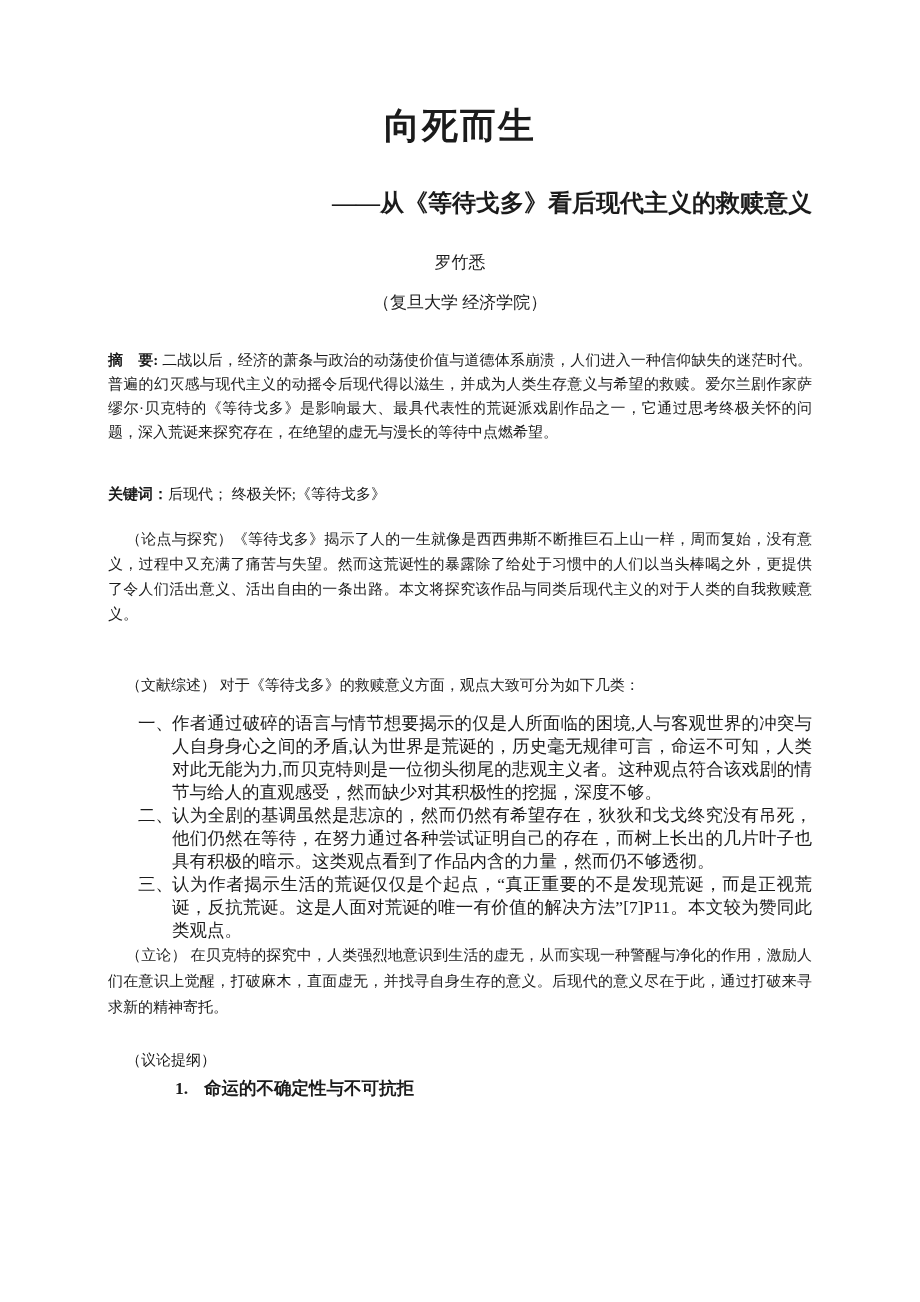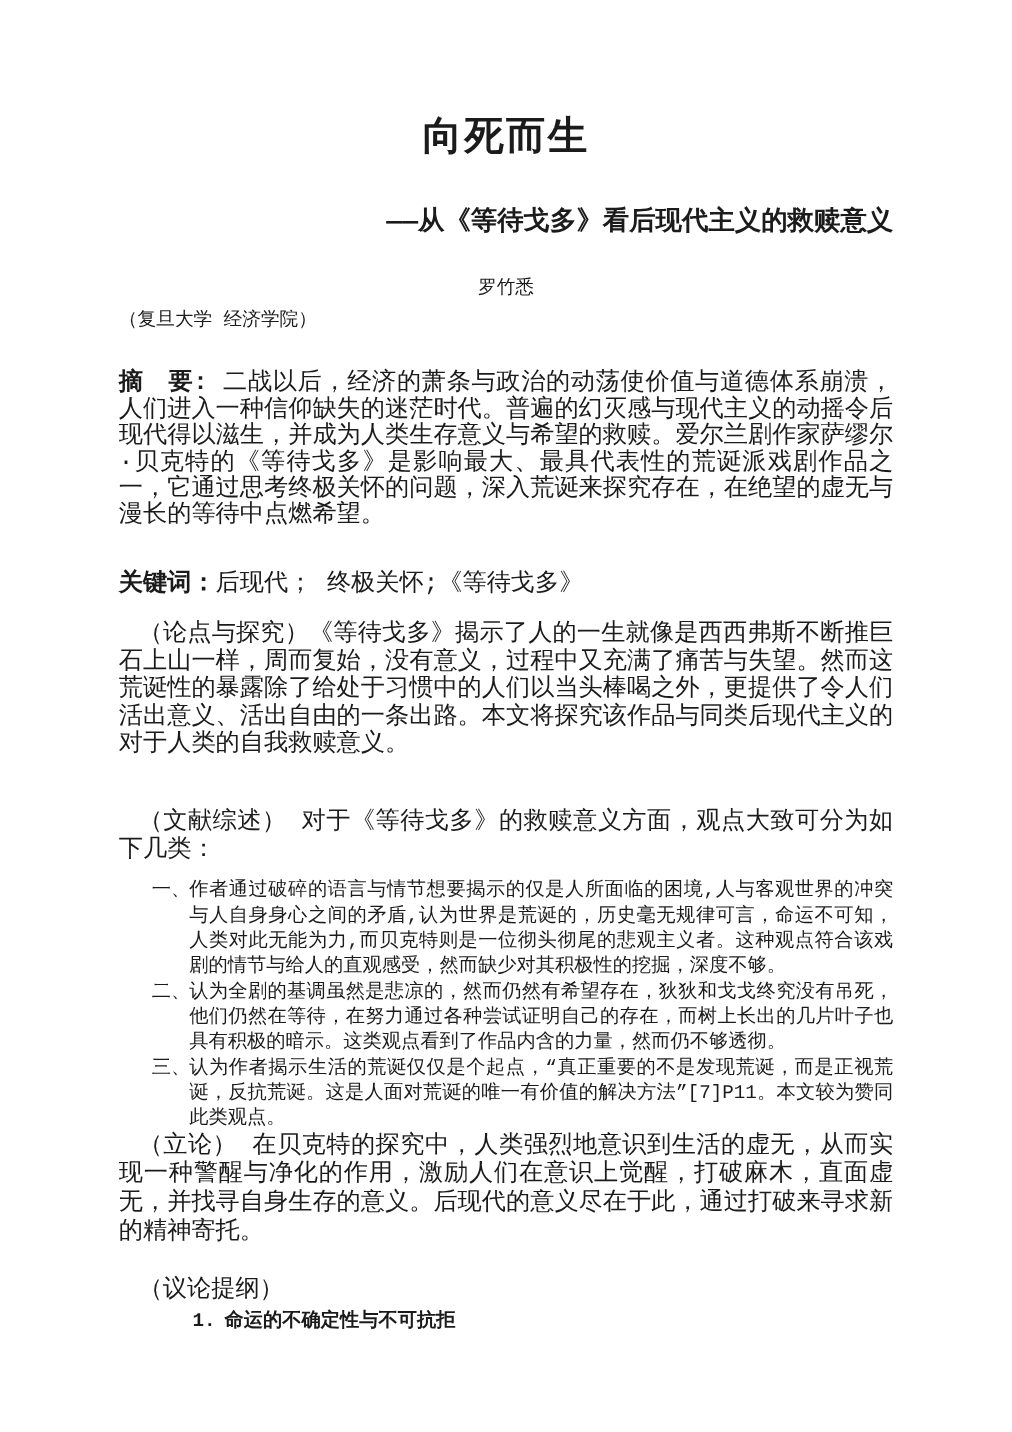--- a/index.html
+++ b/index.html
@@ -7,21 +7,21 @@
     padding: 0;
     background: #ffffff;
   }
   .page {
     position: relative;
     width: 920px;
     height: 1264px;
     box-sizing: border-box;
     background: #ffffff;
     color: #1b1b1b;
-    font-family: Liberation Mono, monospace;
+    font-family: Liberation Serif, serif;
     padding: 104px 108px 0 108px;
     overflow: hidden;
   }
   .doc-title {
     margin: 0;
     font-size: 36px;
     line-height: 44px;
     font-weight: bold;
     text-align: center;
     letter-spacing: 2px;
@@ -33,26 +33,27 @@
     font-weight: bold;
     text-align: right;
   }
   .author {
     margin-top: 33px;
     font-size: 17px;
     line-height: 24px;
     text-align: center;
   }
   .affiliation {
-    margin-top: 5px;
+    margin-top: 16px;
     font-size: 17px;
     line-height: 24px;
+    text-align: center;
   }
   .para {
-    font-size: 22px;
+    font-size: 15px;
     text-align: justify;
   }
   .abstract {
     margin-top: 33px;
     line-height: 24px;
   }
   .b { font-weight: bold; }
   .keywords {
     margin-top: 38px;
     line-height: 24px;

